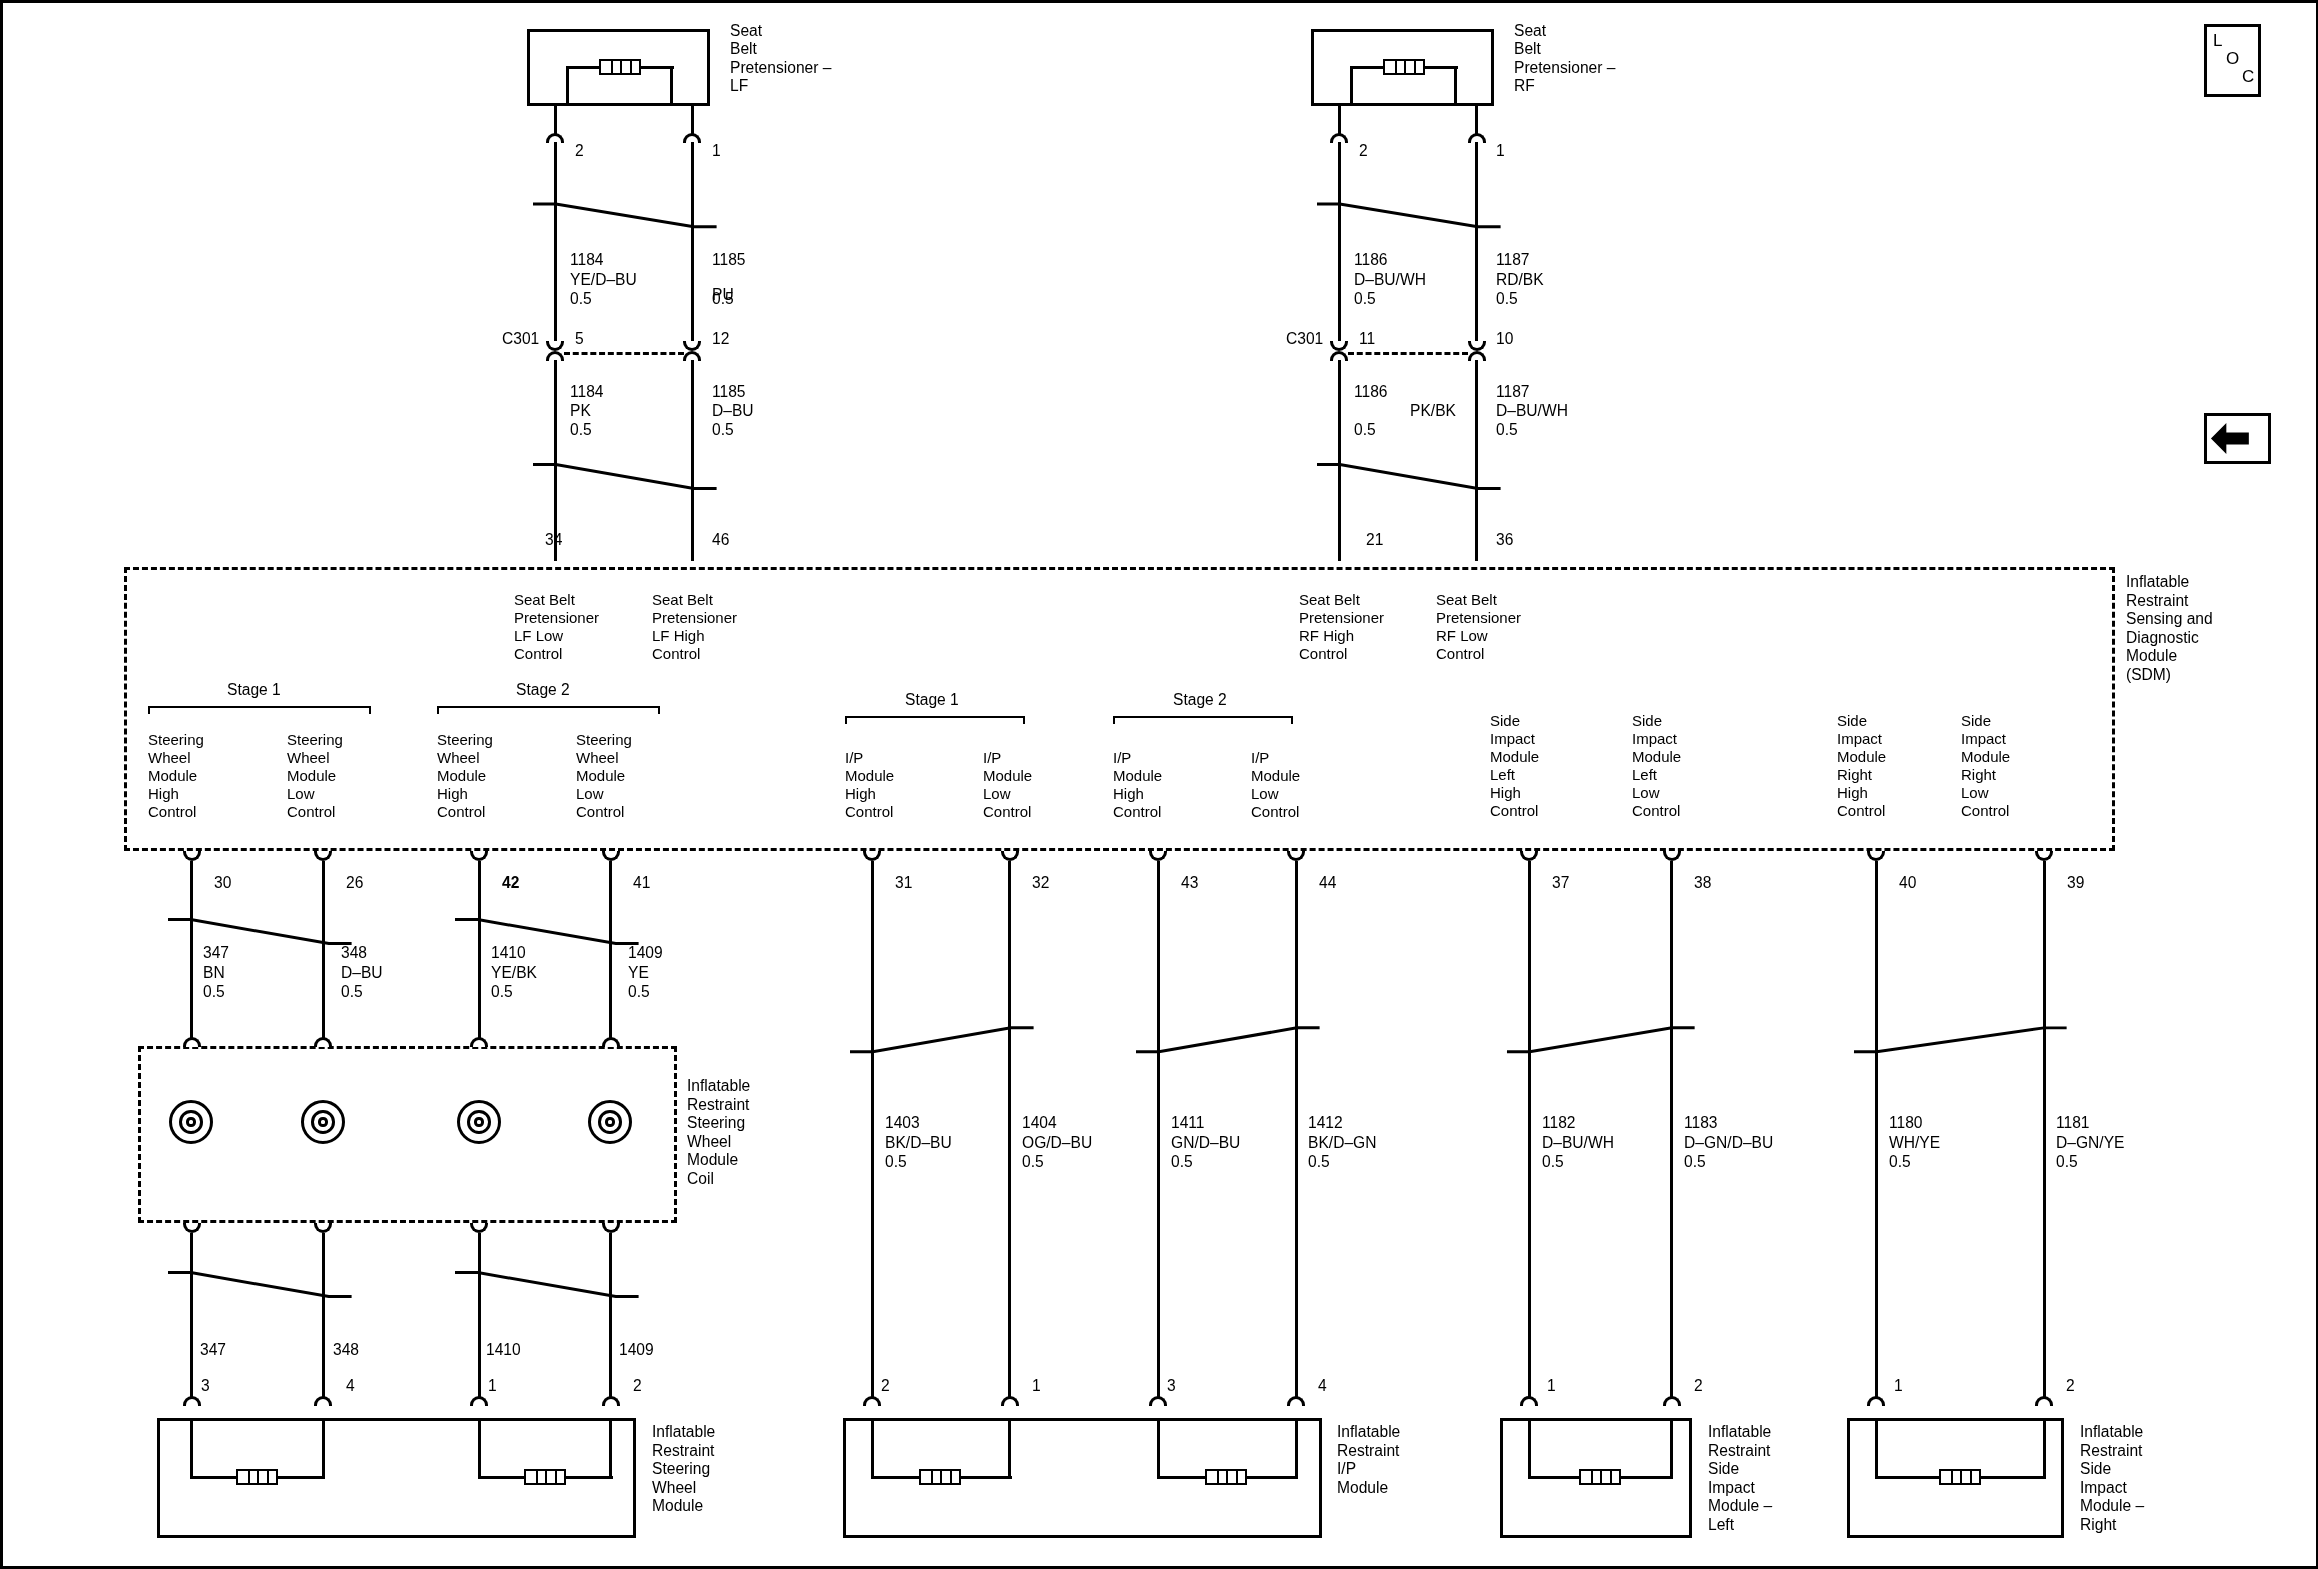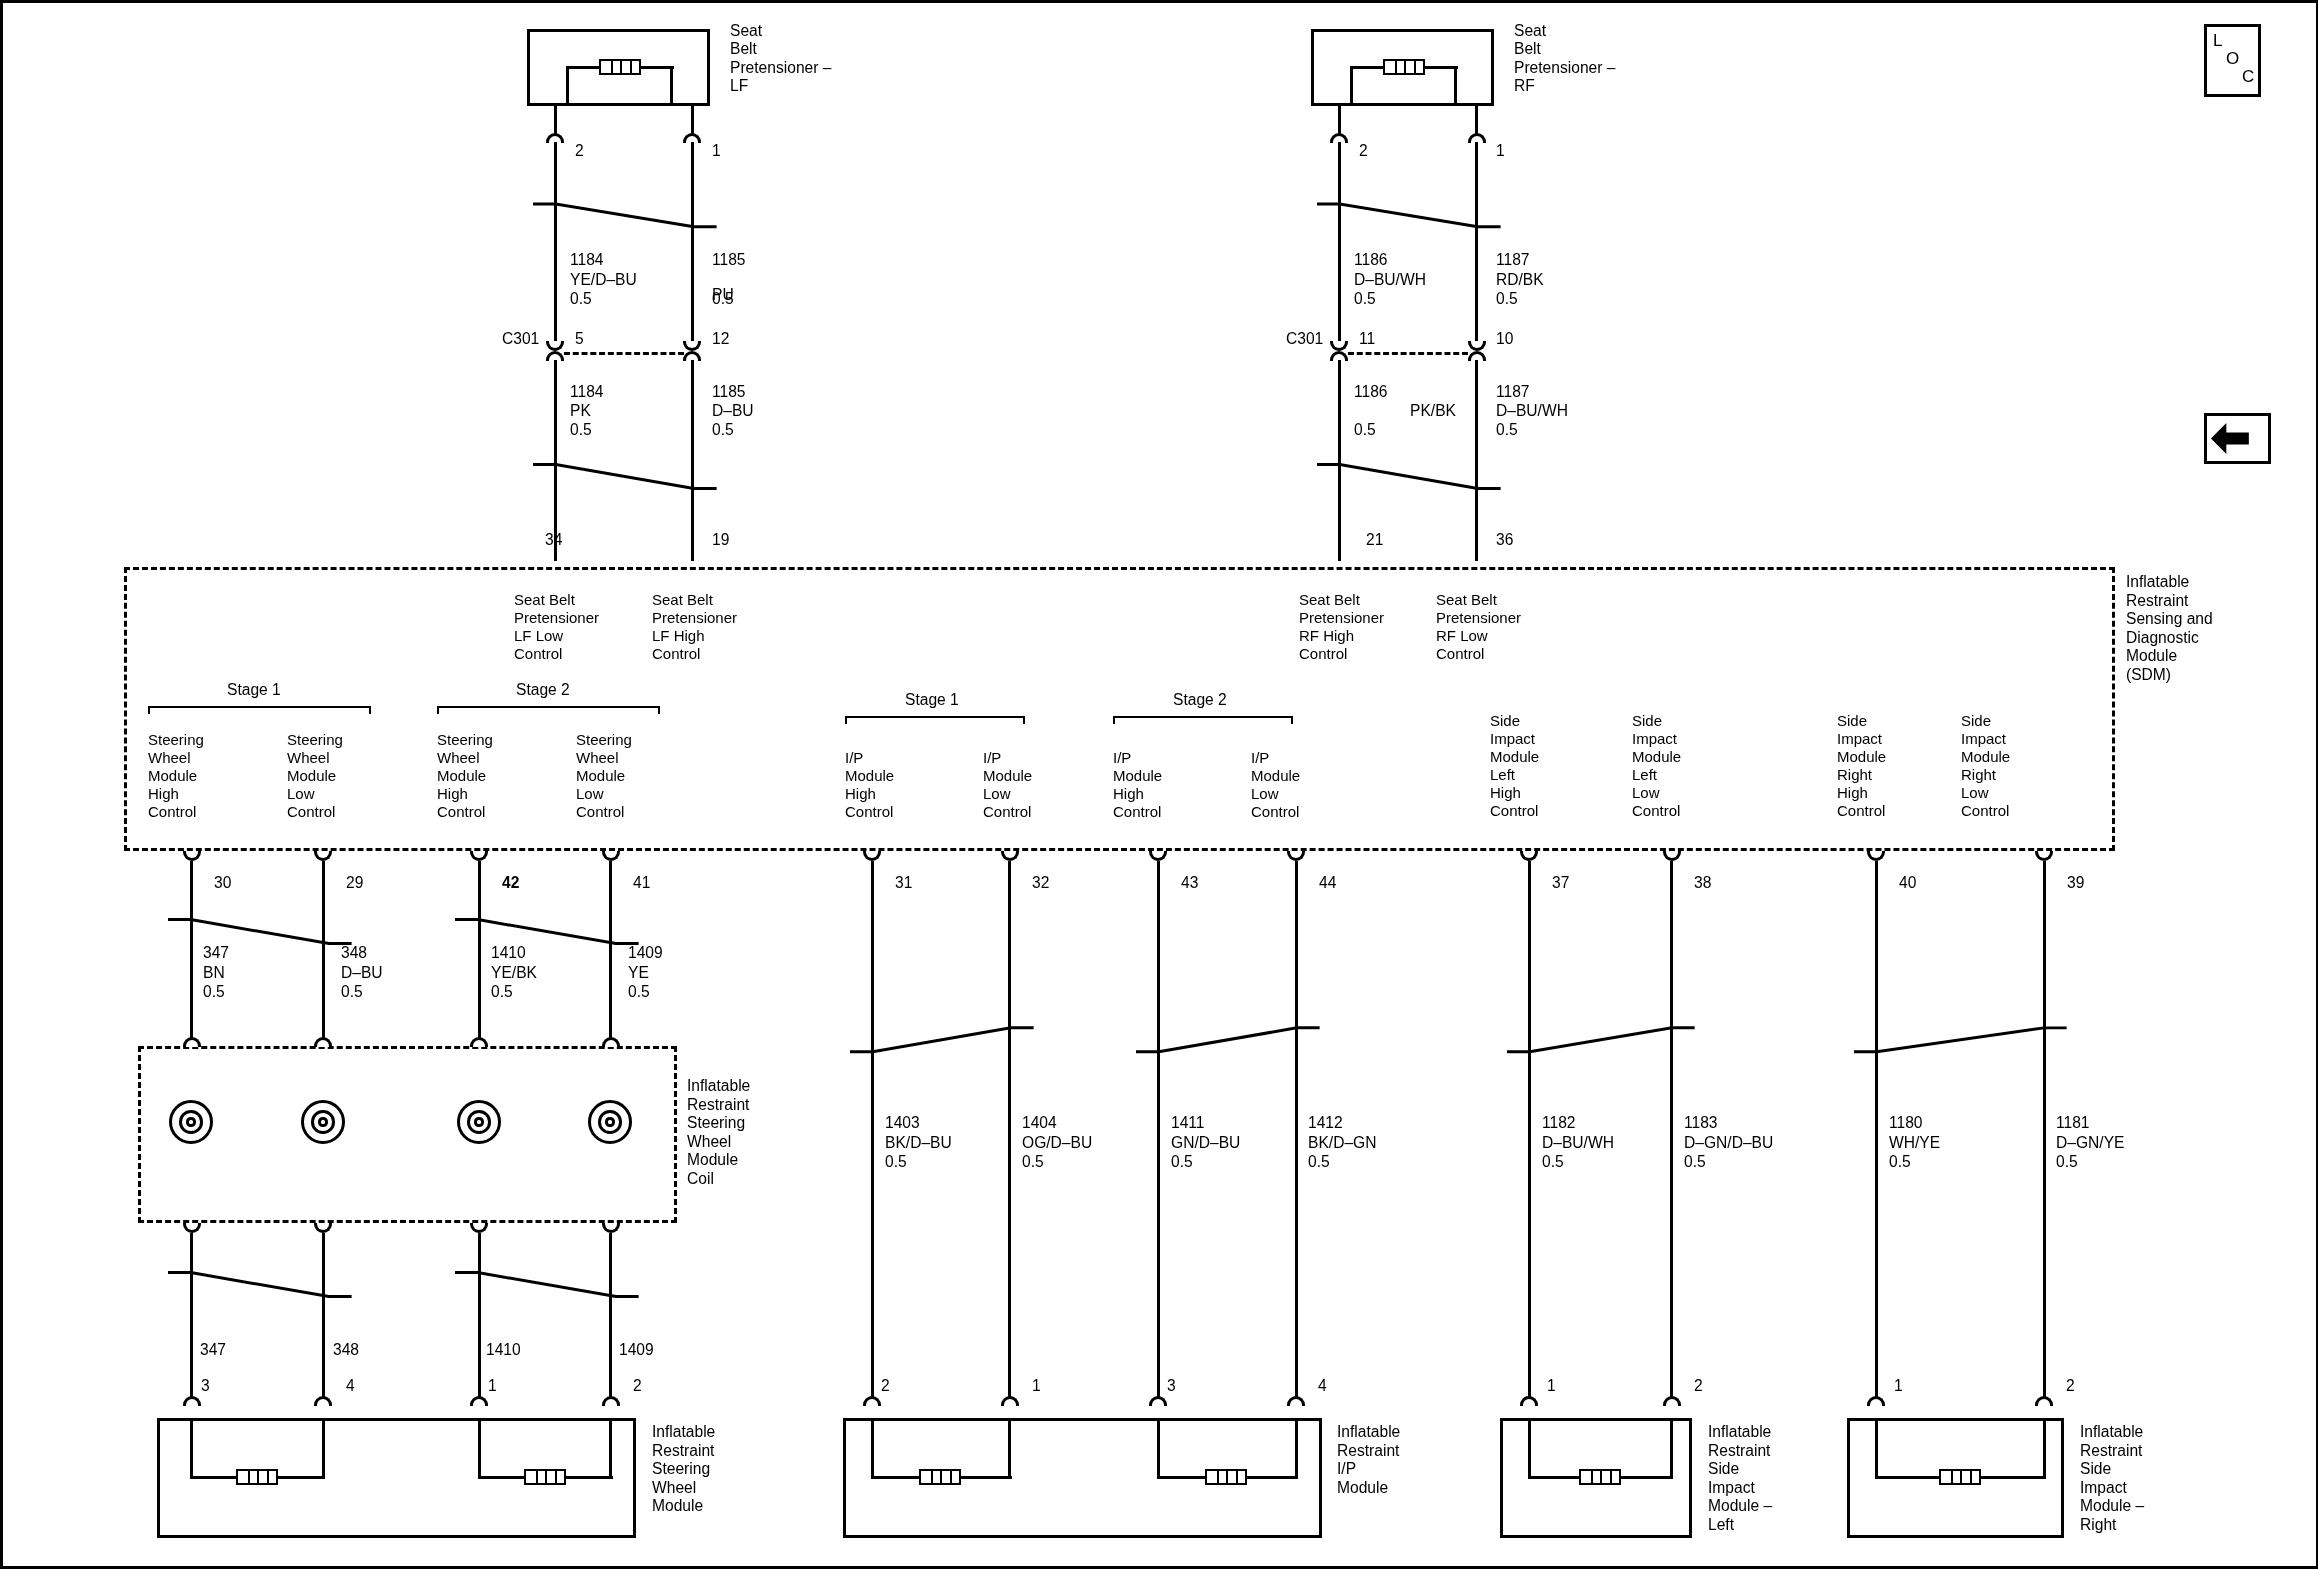--- a/index.html
+++ b/index.html
@@ -98,21 +98,21 @@
   <svg class="squig" style="left:527px;top:455px;" width="198" height="54" viewBox="0 0 330 90">
     <path d="M10 16 L48 16 L278 56 L316 56" fill="none" stroke="#000" stroke-width="5"></path>
   </svg>
   <div class="txt" style="left:570px;top:383px;">1184</div>
   <div class="txt" style="left:570px;top:402px;">PK</div>
   <div class="txt" style="left:570px;top:421px;">0.5</div>
   <div class="txt" style="left:712px;top:383px;">1185</div>
   <div class="txt" style="left:712px;top:402px;">D–BU</div>
   <div class="txt" style="left:712px;top:421px;">0.5</div>
   <div class="txt" style="left:545px;top:531px;">34</div>
-  <div class="txt" style="left:712px;top:531px;">19</div>
+  <div class="txt" style="left:712px;top:531px;">46</div>
 
   <div class="box" style="left:1311px;top:29px;width:183px;height:77px;"></div>
   <div class="hline" style="left:1350px;top:66px;width:108px;"></div>
   <div class="vline" style="left:1350px;top:66px;height:40px;"></div>
   <div class="vline" style="left:1454px;top:66px;height:40px;"></div>
   <div class="res" style="left:1383px;top:59px;">
     <span style="left:9.6px"></span>
       <span style="left:19px"></span>
       <span style="left:29px"></span>
   </div>
@@ -259,21 +259,21 @@
 Module
 Right
 Low
 Control</div>
 
   <div class="conn down" style="left:183px;top:851px;"></div>
   <div class="txt" style="left:214px;top:874px;">30</div>
   <div class="vline" style="left:190px;top:861px;height:186px;"></div>
 
   <div class="conn down" style="left:314px;top:851px;"></div>
-  <div class="txt" style="left:346px;top:874px;">29</div>
+  <div class="txt" style="left:346px;top:874px;">26</div>
   <div class="vline" style="left:322px;top:861px;height:186px;"></div>
   <svg class="squig" style="left:162px;top:910px;" width="198" height="54" viewBox="0 0 330 90">
     <path d="M10 16 L48 16 L278 56 L316 56" fill="none" stroke="#000" stroke-width="5"></path>
   </svg>
   <div class="txt" style="left:203px;top:944px;">347</div>
   <div class="txt" style="left:203px;top:964px;">BN</div>
   <div class="txt" style="left:203px;top:983px;">0.5</div>
   <div class="txt" style="left:341px;top:944px;">348</div>
   <div class="txt" style="left:341px;top:964px;">D–BU</div>
   <div class="txt" style="left:341px;top:983px;">0.5</div>

